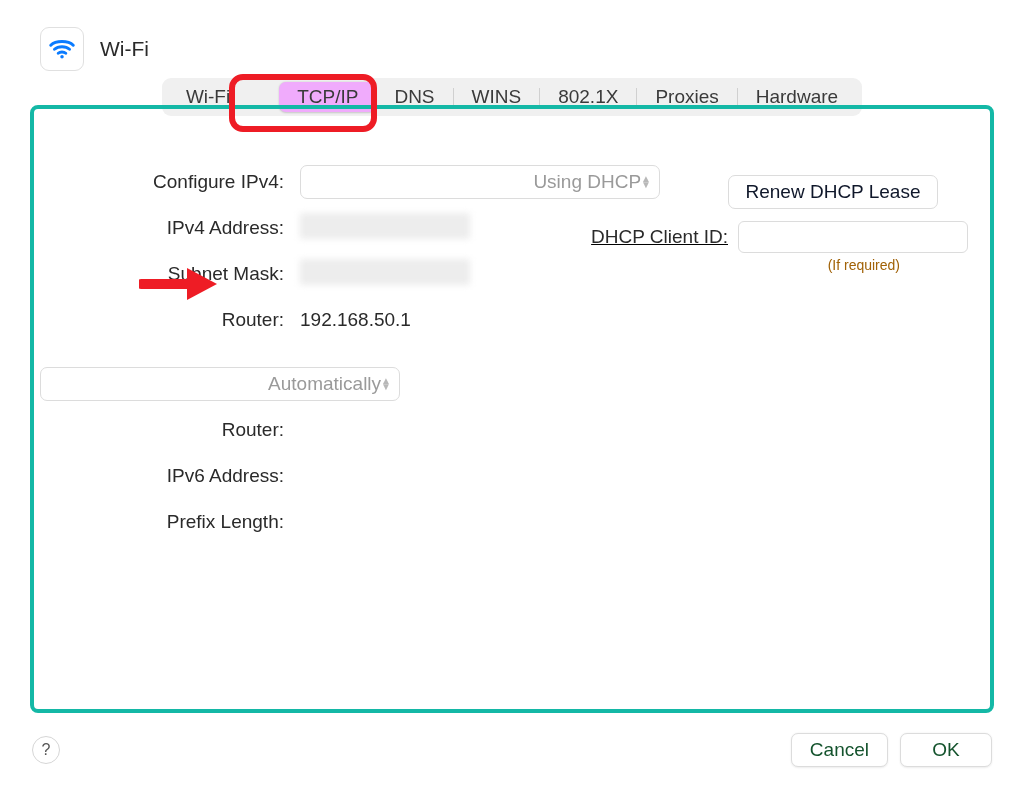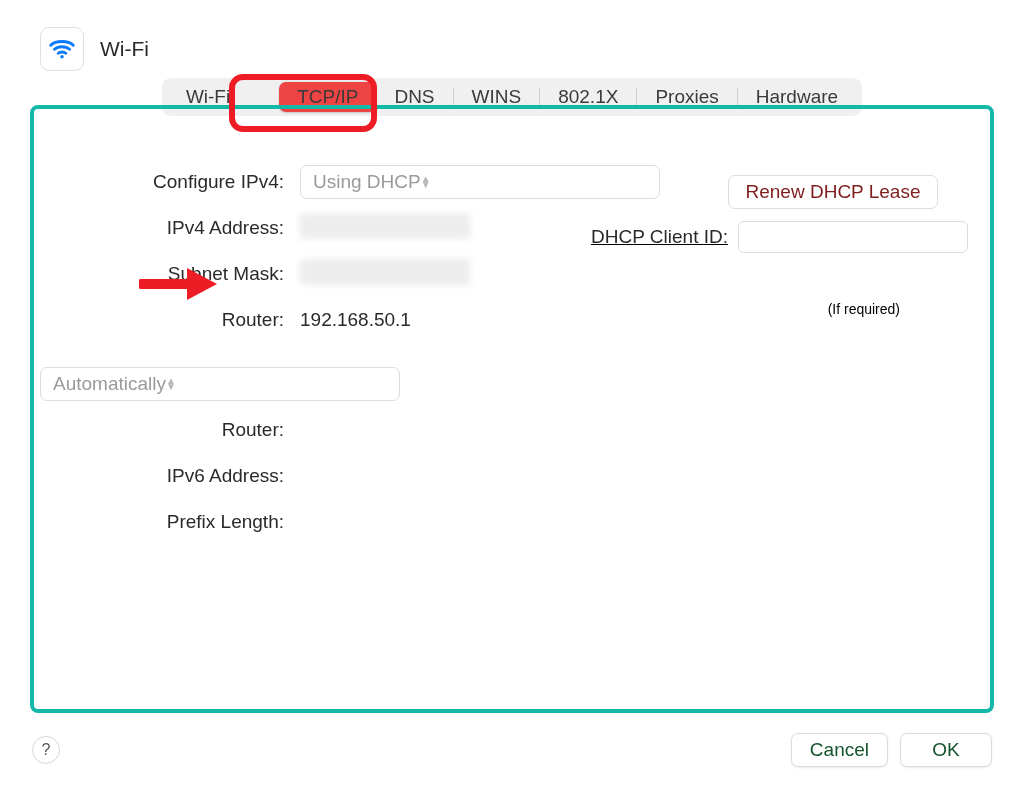--- a/index.html
+++ b/index.html
@@ -58,21 +58,21 @@
     }
     .tab {
       padding: 4px 18px;
       font-size: 19px;
       color: #3a3a3a;
       cursor: default;
       user-select: none;
       border-radius: 7px;
     }
     .tab.active {
-      background: #ef4444;
+      background: #f0abfc;
       box-shadow: 0 0.5px 2px rgba(0,0,0,0.18);
       font-weight: 500;
       margin-left: 31px;
     }
     .tab-sep {
       width: 1px;
       height: 18px;
       background: #d0d0d0;
     }
     .red-box-highlight {
@@ -105,21 +105,21 @@
     }
     .value-col {
       padding-left: 6px;
       font-size: 19px;
       color: #2a2a2a;
       position: relative;
     }
     .select {
       display: inline-flex;
       align-items: center;
-      justify-content: flex-start;
+      justify-content: flex-end;
       width: 360px;
       height: 34px;
       padding: 0 8px 0 12px;
       border: 1px solid #dcdcdc;
       border-radius: 7px;
       color: #9a9a9a;
       background: #fff;
       font-size: 19px;
     }
     .chevrons {
@@ -142,21 +142,21 @@
     }
     .btn {
       display: inline-flex;
       align-items: center;
       justify-content: center;
       height: 34px;
       padding: 0 18px;
       border: 1px solid #dcdcdc;
       border-radius: 7px;
       background: #fff;
-      color: #7f1d1d;
+      color: #0f172a;
       font-size: 19px;
       white-space: nowrap;
     }
     .dhcp-row {
       position:absolute;
       top: 112px;
       right: 22px;
       display:flex;
       align-items:center;
       text-decoration:underline;
@@ -172,22 +172,21 @@
       border-radius: 6px;
       background:#fff;
       padding: 0 8px;
       font-size: 18px;
     }
     .hint {
       position:absolute;
       top: 148px;
       right: 90px;
       font-size: 14px;
-      color: #000000;
-      margin-top: 44px;
+      color: #a16207;
     }
     .arrow-annotation {
       position: absolute;
       left: 105px;
       top: 155px;
       color: #ee1c25;
       pointer-events:none;
       z-index:5;
     }
     .footer {

